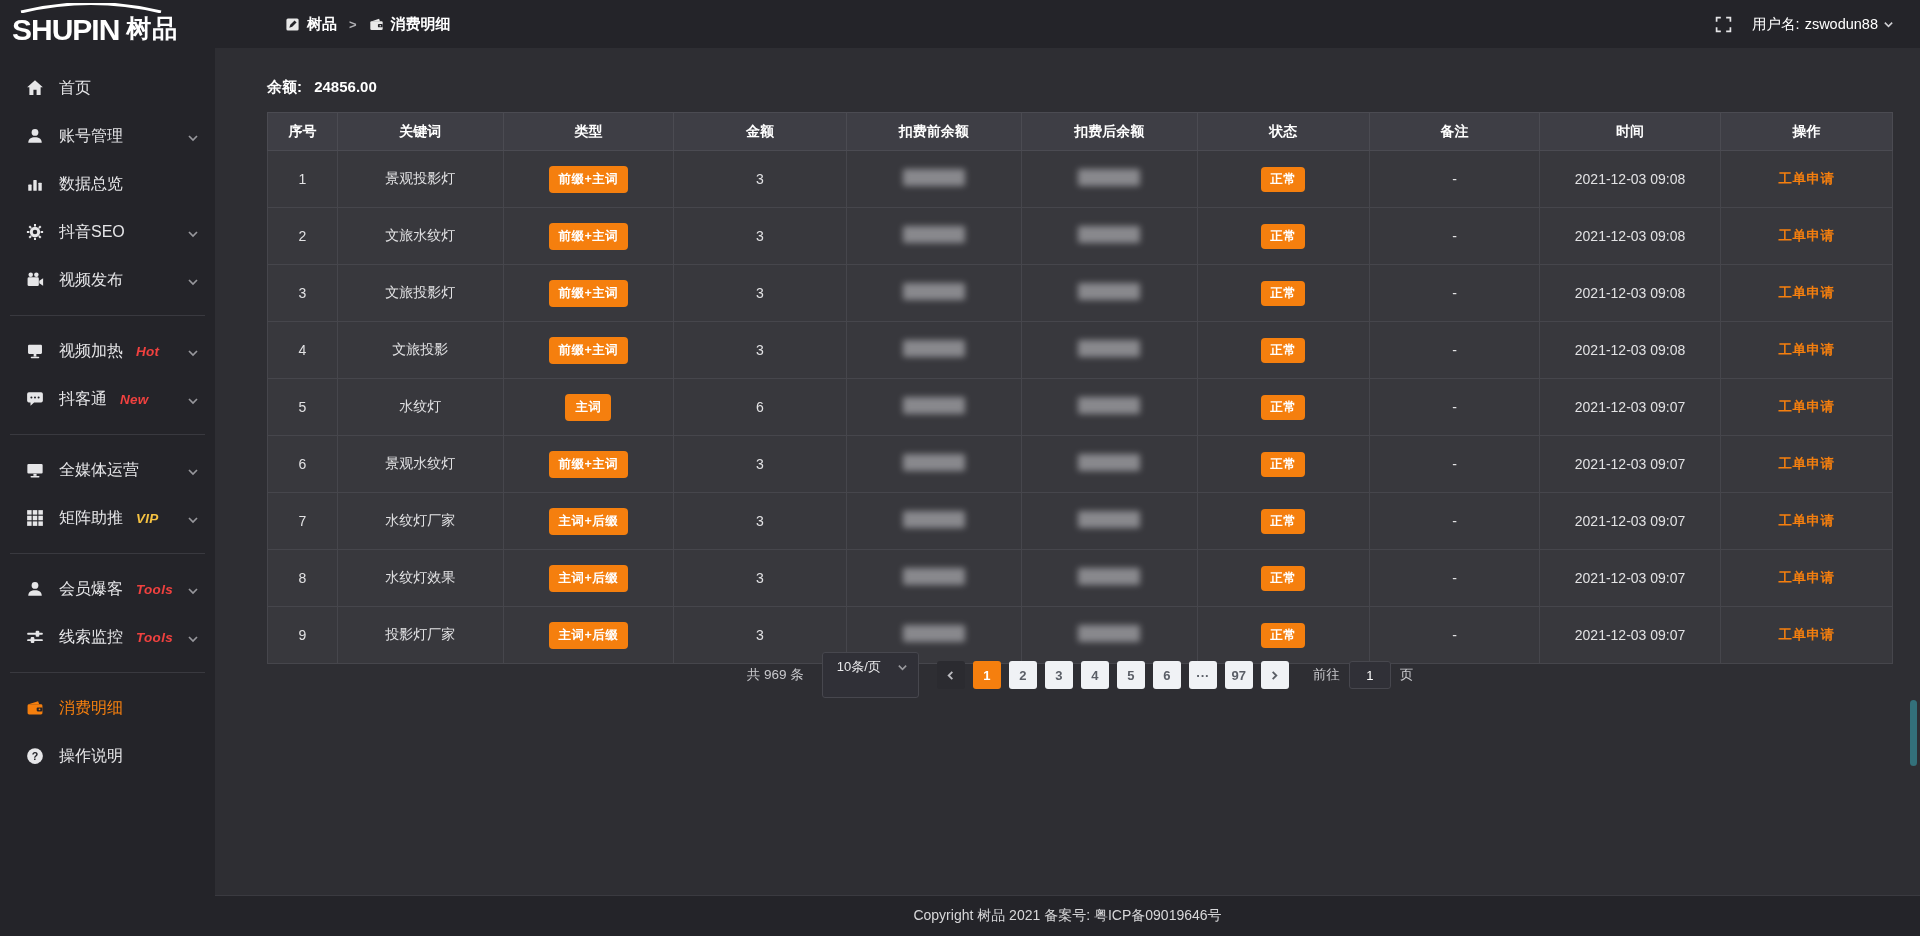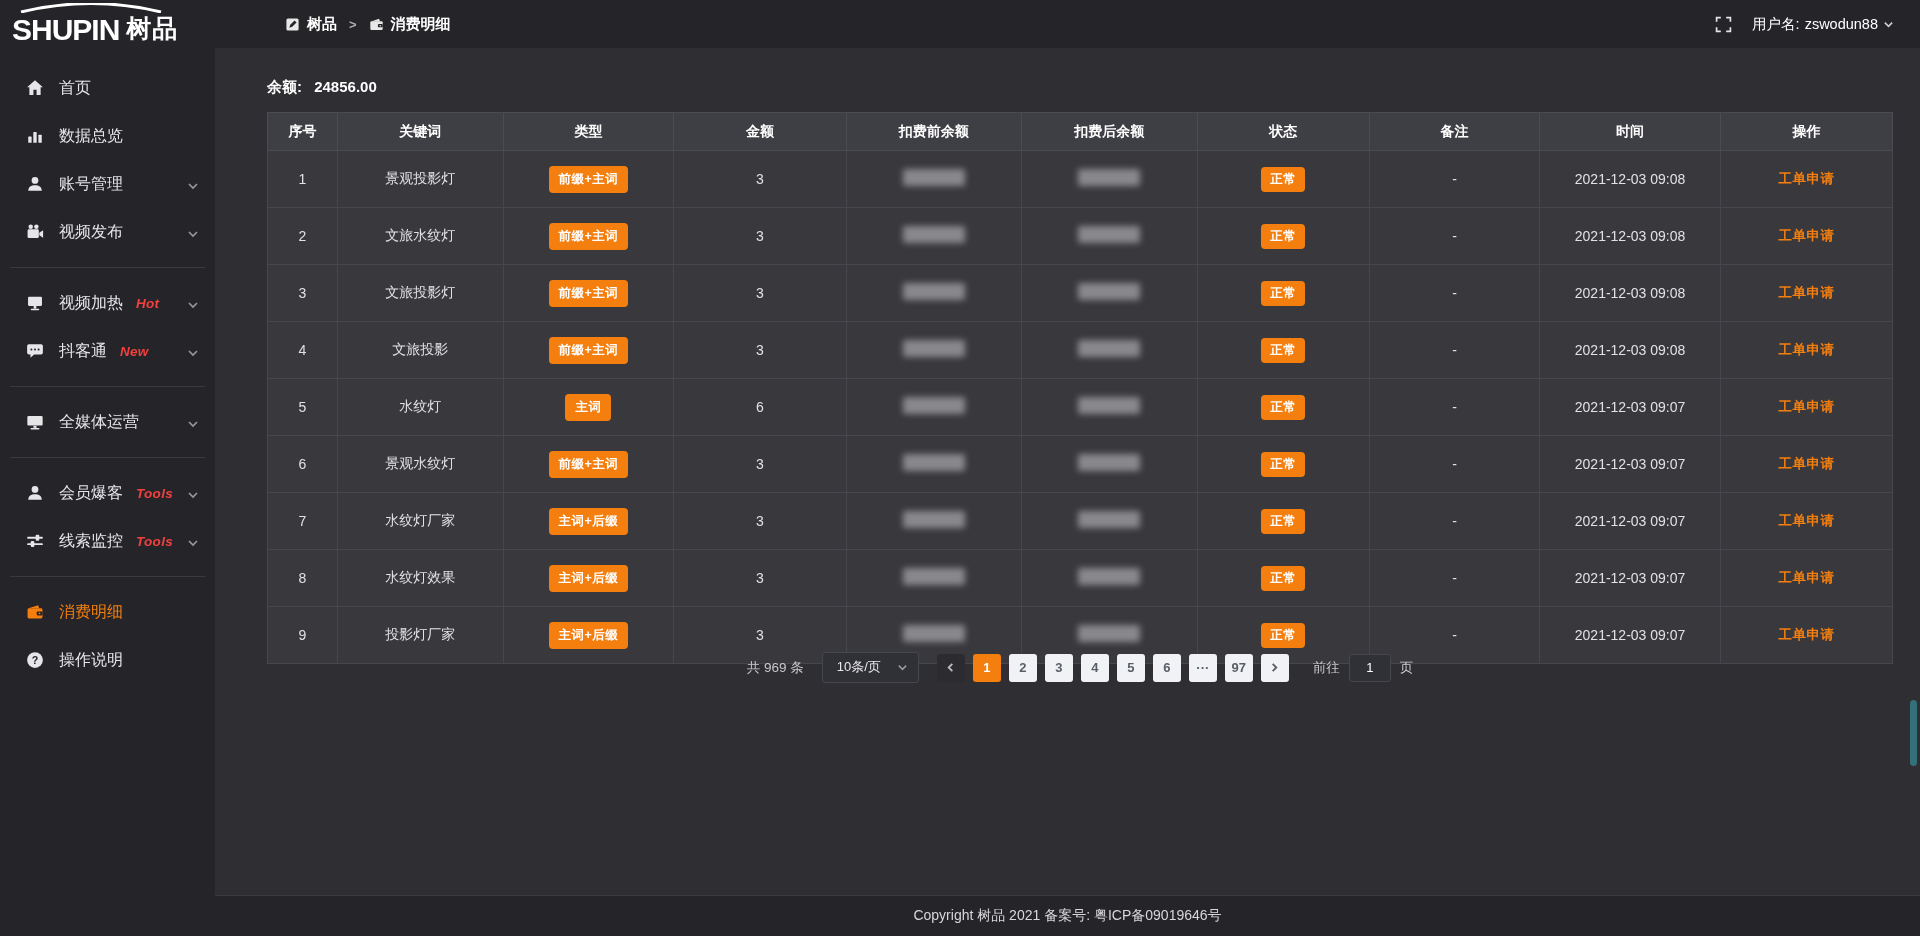--- a/index.html
+++ b/index.html
@@ -45,21 +45,21 @@
   table{width:100%;border-collapse:collapse;table-layout:fixed;}
   thead th{background:#3e3e45;height:35px;font-weight:bold;color:#fff;font-size:14px;border:1px solid #4b4b52;text-align:center;}
   tbody td{background:#38383d;height:54px;text-align:center;border:1px solid #46464c;color:#e2e2e4;font-size:14px;}
   .type-badge{display:inline-block;background:#f57f0e;color:#fff;border-radius:4px;padding:5px 10px;font-size:12.5px;font-weight:bold;letter-spacing:.5px;}
   .status-badge{display:inline-block;background:#f57f0e;color:#fff;border-radius:4px;padding:4px 9px;font-size:12.5px;font-weight:bold;letter-spacing:.5px;}
   .action-link{color:#f57f0e;font-size:13.5px;font-weight:bold;cursor:pointer;letter-spacing:.5px;}
   .blur-block{display:inline-block;width:62px;height:17px;background:#97979b;filter:blur(3px);border-radius:2px;opacity:.85;}
   
   .pagination{position:absolute;left:52px;top:604px;width:1626px;display:flex;align-items:center;justify-content:center;gap:8px;}
   .pg-total{color:#c9c9cd;font-size:13.5px;margin-right:10px;}
-  .pg-size{display:flex;align-items:center;gap:16px;background:#303037;border:1px solid #47474e;border-radius:3px;height:28px;padding:0 10px 1px 14px;color:#e9e9eb;font-size:13px;cursor:pointer;margin-right:10px;}
+  .pg-size{display:flex;align-items:center;gap:16px;background:#303037;border:1px solid #47474e;border-radius:3px;height:28px;padding:0 10px 16px 14px;color:#e9e9eb;font-size:13px;cursor:pointer;margin-right:10px;}
   .pg-size .chev{width:11px;height:11px;color:#9a9a9e;display:flex;}
   .pg-size .chev svg{width:11px;height:11px;}
   .pg-btn{min-width:28px;height:28px;border-radius:3px;display:flex;align-items:center;justify-content:center;font-size:13px;font-weight:bold;cursor:pointer;box-sizing:border-box;padding:0 4px;}
   .pg-prev{background:#2b2b30;color:#bcbcc0;}
   .pg-prev svg,.pg-next svg{width:11px;height:11px;}
   .pg-page{background:#f0f2f5;color:#5a5e66;}
   .pg-page.active{background:#f57f0e;color:#fff;}
   .pg-next{background:#f0f2f5;color:#5a5e66;}
   .pg-goto{display:flex;align-items:center;gap:9px;color:#c9c9cd;font-size:13.5px;margin-left:16px;}
   .pg-input{width:42px;height:28px;background:#303037;border:1px solid #47474e;border-radius:3px;color:#fff;text-align:center;font-size:13px;font-family:"Liberation Sans",sans-serif;box-sizing:border-box;}
@@ -83,35 +83,49 @@
         <span class="icon">
           <svg viewBox="0 0 16 16">
             <path fill="currentColor" d="M8 1.2 15 7.4h-2v6.8H9.4V9.6H6.6v4.6H3V7.4H1z"></path>
           </svg>
         </span>
         <span class="mi-label">首页</span>
       </div>
       <div class="menu-item">
         <span class="icon">
           <svg viewBox="0 0 16 16" fill="currentColor">
+            <circle cx="8" cy="4.8" r="3"></circle>
+            <path d="M2 14c0-3.2 2.6-4.8 6-4.8s6 1.6 6 4.8z"></path>
+          </svg>
+        </span>
+        <span class="mi-label">账号管理</span>
+        <span class="chev"><svg viewBox="0 0 12 12" fill="none" stroke="currentColor" stroke-width="1.7">
+            <path d="M2 4l4 4 4-4"></path>
+          </svg></span>
+      </div>
+      <div class="menu-item">
+        <span class="icon">
+          <svg viewBox="0 0 16 16" fill="currentColor">
             <rect x="2" y="8.5" width="3" height="5.5" rx=".5"></rect>
             <rect x="6.5" y="4.5" width="3" height="9.5" rx=".5"></rect>
             <rect x="11" y="6.8" width="3" height="7.2" rx=".5"></rect>
           </svg>
         </span>
         <span class="mi-label">数据总览</span>
       </div>
       <div class="menu-item">
         <span class="icon">
-          <svg viewBox="0 0 16 16" fill="currentColor">
-            <circle cx="8" cy="4.8" r="3"></circle>
-            <path d="M2 14c0-3.2 2.6-4.8 6-4.8s6 1.6 6 4.8z"></path>
-          </svg>
-        </span>
-        <span class="mi-label">账号管理</span>
+          <svg viewBox="0 0 16 16" fill="none" stroke="currentColor">
+            <circle cx="8" cy="8" r="3.3" stroke-width="2.6"></circle>
+            <g stroke-width="1.8">
+              <path d="M8 .8V3M8 13v2.2M.8 8H3M13 8h2.2M2.9 2.9l1.6 1.6M11.5 11.5l1.6 1.6M13.1 2.9l-1.6 1.6M4.5 11.5l-1.6 1.6"></path>
+            </g>
+          </svg>
+        </span>
+        <span class="mi-label">抖音SEO</span>
         <span class="chev"><svg viewBox="0 0 12 12" fill="none" stroke="currentColor" stroke-width="1.7">
             <path d="M2 4l4 4 4-4"></path>
           </svg></span>
       </div>
       <div class="menu-item">
         <span class="icon">
           <svg viewBox="0 0 16 16" fill="currentColor">
             <circle cx="4.2" cy="3.4" r="2"></circle>
             <circle cx="9.2" cy="3.4" r="2"></circle>
             <rect x="1.4" y="5.6" width="10" height="7.8" rx="1.2"></rect>
@@ -158,20 +172,40 @@
       <div class="menu-divider"></div>
       <div class="menu-item">
         <span class="icon">
           <svg viewBox="0 0 16 16" fill="currentColor">
             <rect x="1.2" y="2.6" width="13.6" height="8.6" rx="1"></rect>
             <rect x="6.6" y="11.4" width="2.8" height="1.8"></rect>
             <rect x="4" y="13.4" width="8" height="1.3" rx=".6"></rect>
           </svg>
         </span>
         <span class="mi-label">全媒体运营</span>
+        <span class="chev"><svg viewBox="0 0 12 12" fill="none" stroke="currentColor" stroke-width="1.7">
+            <path d="M2 4l4 4 4-4"></path>
+          </svg></span>
+      </div>
+      <div class="menu-item">
+        <span class="icon">
+          <svg viewBox="0 0 16 16" fill="currentColor">
+            <rect x="1" y="1" width="4" height="4"></rect>
+            <rect x="6" y="1" width="4" height="4"></rect>
+            <rect x="11" y="1" width="4" height="4"></rect>
+            <rect x="1" y="6" width="4" height="4"></rect>
+            <rect x="6" y="6" width="4" height="4"></rect>
+            <rect x="11" y="6" width="4" height="4"></rect>
+            <rect x="1" y="11" width="4" height="4"></rect>
+            <rect x="6" y="11" width="4" height="4"></rect>
+            <rect x="11" y="11" width="4" height="4"></rect>
+          </svg>
+        </span>
+        <span class="mi-label">矩阵助推</span>
+        <span class="tag" style="color: rgb(245, 194, 66);">VIP</span>
         <span class="chev"><svg viewBox="0 0 12 12" fill="none" stroke="currentColor" stroke-width="1.7">
             <path d="M2 4l4 4 4-4"></path>
           </svg></span>
       </div>
       <div class="menu-divider"></div>
       <div class="menu-item">
         <span class="icon">
           <svg viewBox="0 0 16 16" fill="currentColor">
             <circle cx="8" cy="4.8" r="3"></circle>
             <path d="M2 14c0-3.2 2.6-4.8 6-4.8s6 1.6 6 4.8z"></path>

